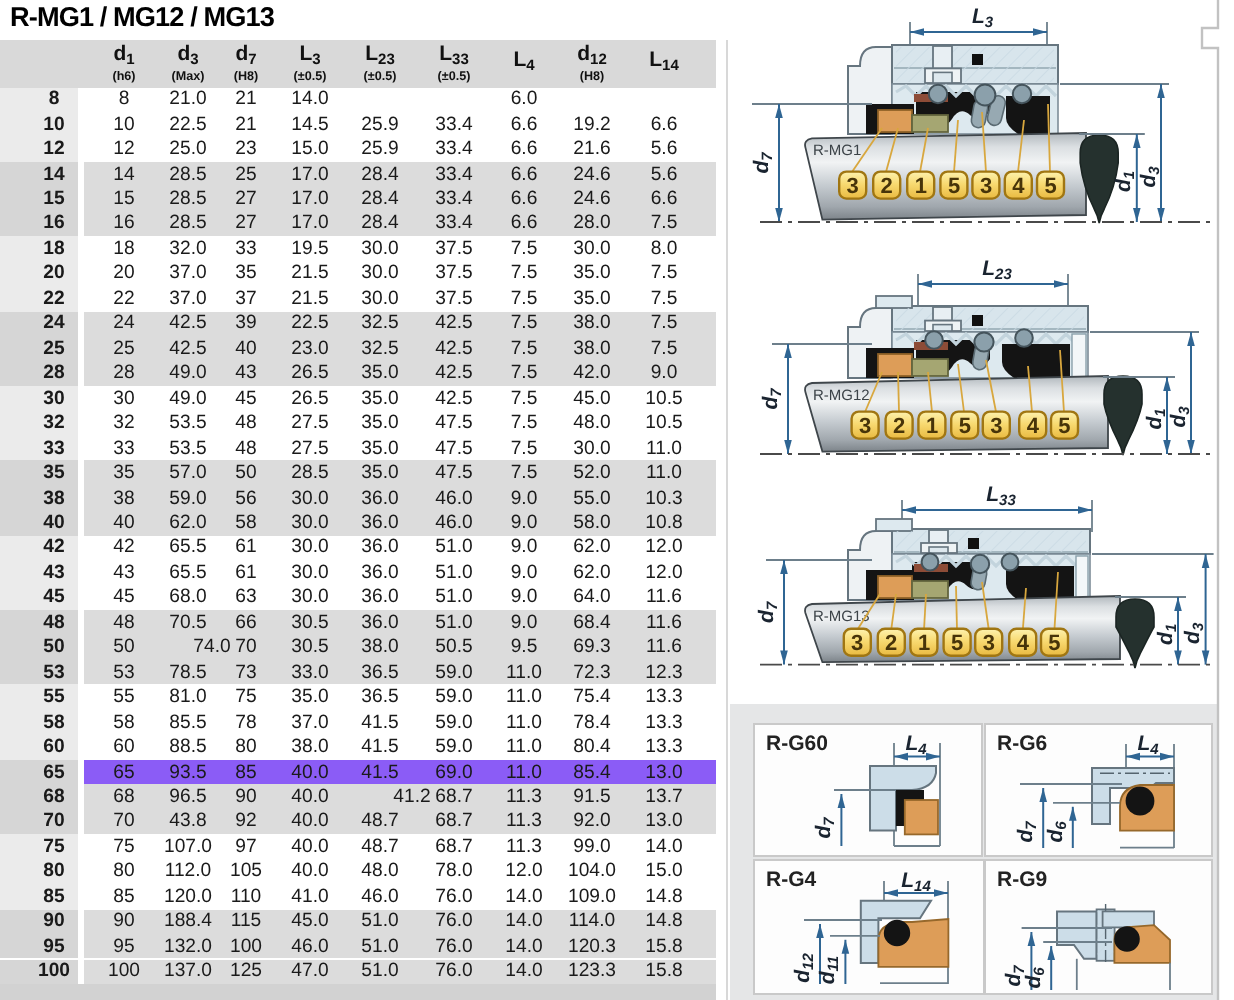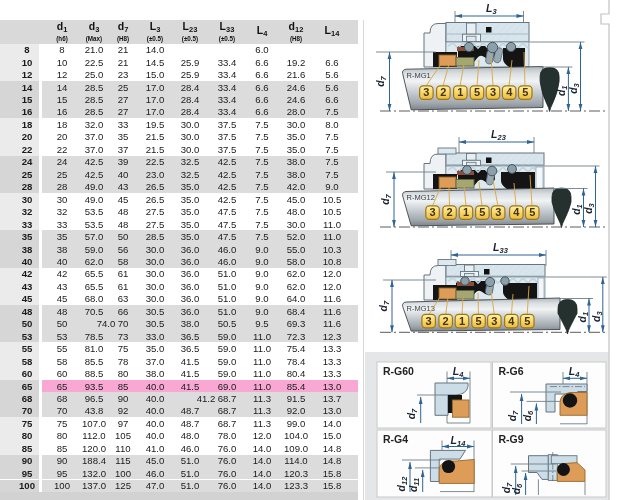--- a/index.html
+++ b/index.html
@@ -9,20 +9,21 @@
 .cb{font-weight:bold}
 .hd{position:absolute;display:flex;flex-direction:column;align-items:center;justify-content:center;top:0;height:100%;color:#111}
 .hd .m{font-weight:bold;font-size:10.5px;line-height:10px}
 .hd .s{font-size:6.3px;line-height:7px;font-weight:bold}
 sub{font-size:7px;vertical-align:-2px}
 .hd sub{font-size:7.5px}
 </style></head>
 <body>
 <div id="page">
 
+<div style="position:absolute;left:5px;top:1px;font-size:13.6px;font-weight:bold;color:#000;letter-spacing:-0.45px">R-MG1 / MG12 / MG13</div>
 
 <div style="position:absolute;left:0;top:20px;width:358px;height:23.5px;background:#d9d9d9">
 <div class="hd" style="left:44px;width:36px">
         <span class="m">d<sub>1</sub></span>
         <span class="s">(h6)</span>
       </div>
 <div class="hd" style="left:76px;width:36px">
         <span class="m">d<sub>3</sub></span>
         <span class="s">(Max)</span>
       </div>
@@ -423,21 +424,21 @@
       <div class="cv" style="left:76px;width:36px">88.5</div>
       <div class="cv" style="left:105px;width:36px">80</div>
       <div class="cv" style="left:137px;width:36px">38.0</div>
       <div class="cv" style="left:172px;width:36px">41.5</div>
       <div class="cv" style="left:209px;width:36px">59.0</div>
       <div class="cv" style="left:244px;width:36px">11.0</div>
       <div class="cv" style="left:278px;width:36px">80.4</div>
       <div class="cv" style="left:314px;width:36px">13.3</div>
     </div>
 
-<div class="row" style="top:379.84px;background:#f9a8d4">
+<div class="row" style="top:379.84px;background:#8b5cf6">
       <div class="lab" style="background:#d6d6d6"></div>
       <div class="cb" style="left:7px;width:40px">65</div>
       <div class="cv" style="left:44px;width:36px">65</div>
       <div class="cv" style="left:76px;width:36px">93.5</div>
       <div class="cv" style="left:105px;width:36px">85</div>
       <div class="cv" style="left:137px;width:36px">40.0</div>
       <div class="cv" style="left:172px;width:36px">41.5</div>
       <div class="cv" style="left:209px;width:36px">69.0</div>
       <div class="cv" style="left:244px;width:36px">11.0</div>
       <div class="cv" style="left:278px;width:36px">85.4</div>

